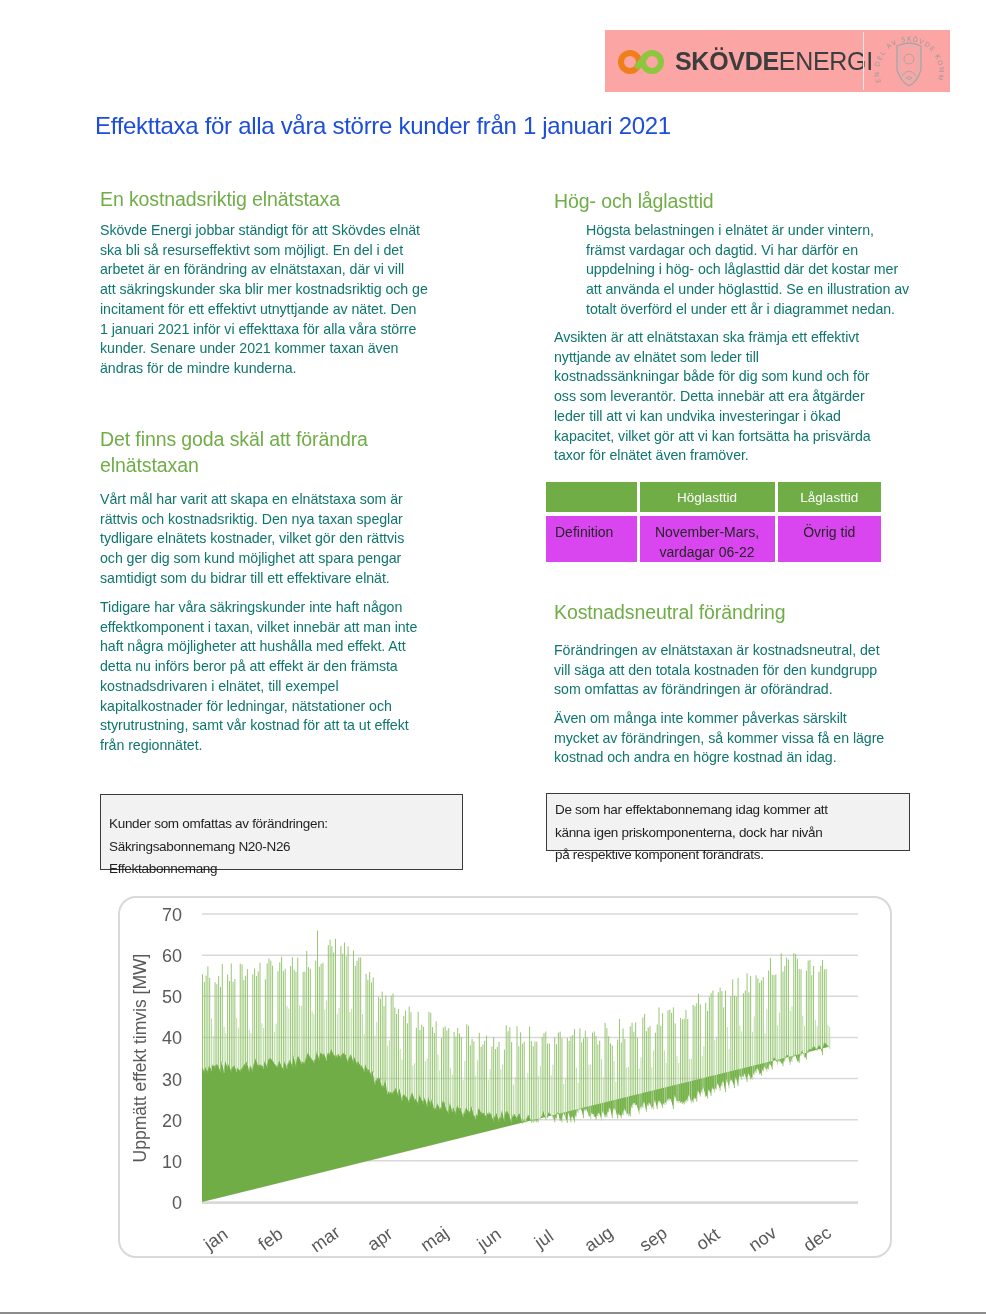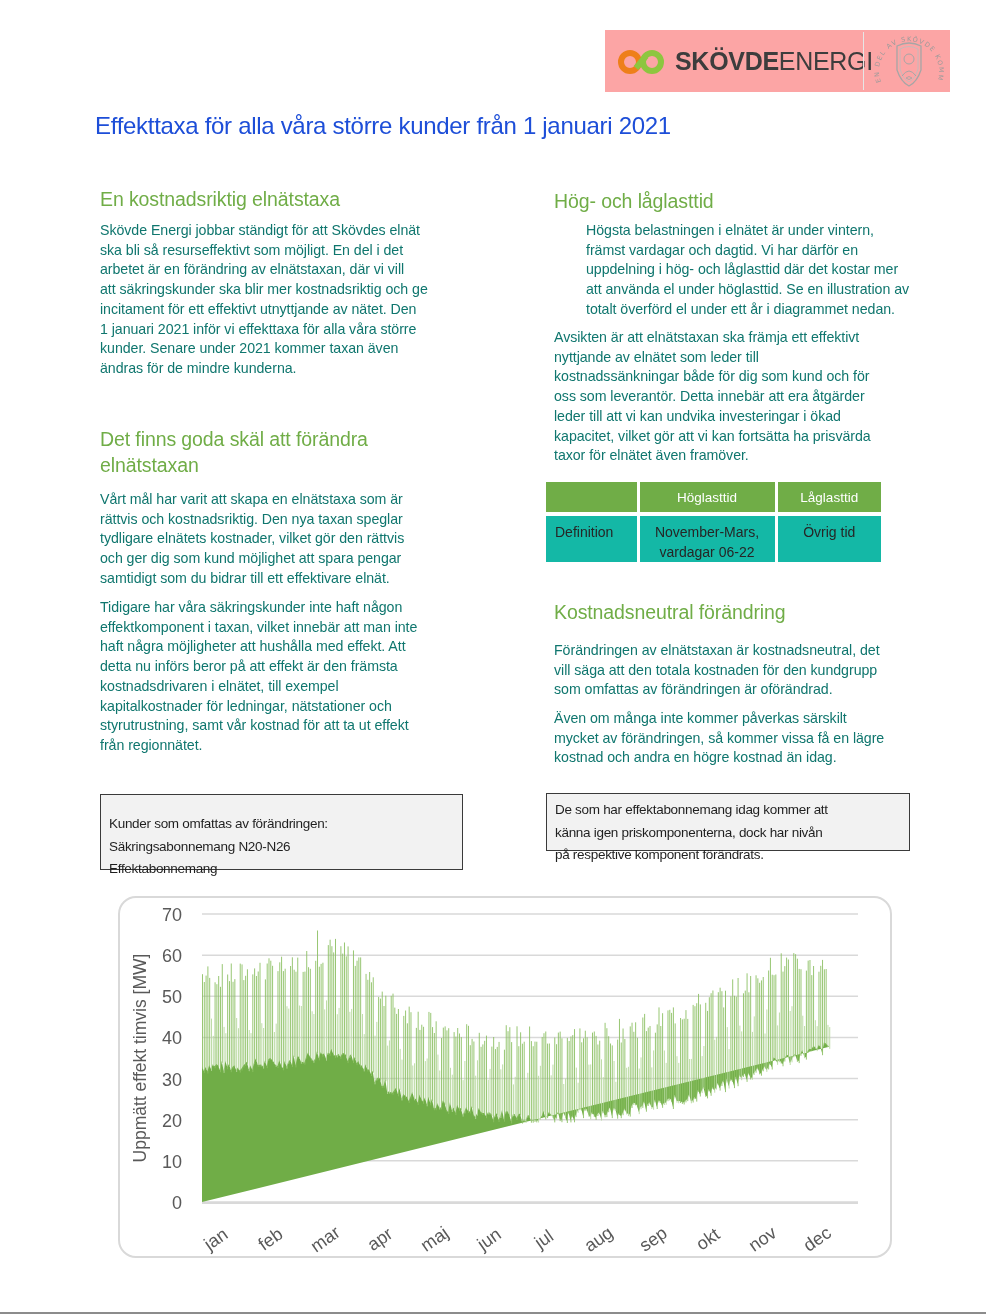--- a/index.html
+++ b/index.html
@@ -9,21 +9,21 @@
   .logo-mark { position: absolute; left: 12px; top: 18px; width: 50px; height: 28px; }
   .logo-text { position: absolute; left: 70px; top: 17px; font-size: 25px; letter-spacing: -0.3px; color: #3d3d3d; white-space: nowrap; }
   .logo-text b { font-weight: bold; }
   .logo-divider { position: absolute; left: 258px; top: 2px; width: 1px; height: 58px; background: #e6e6e6; }
   .crest { position: absolute; left: 262px; top: 2px; width: 84px; height: 60px; }
   .page-title { position: absolute; left: 95px; top: 112px; font-size: 24px; color: #1d4ed8; white-space: nowrap; letter-spacing: -0.3px; }
   .section-heading { position: absolute; font-size: 19.5px; color: #70ad47; line-height: 26px; letter-spacing: -0.1px; }
   .para { position: absolute; font-size: 14.2px; line-height: 19.7px; color: #0f766e; letter-spacing: -0.05px; }
   .def-table { position: absolute; left: 546px; top: 482px; width: 335px; border-collapse: collapse; font-size: 14px; }
   .def-table th { background: #70ad47; color: #ffffff; font-weight: normal; height: 32px; border-right: 3px solid #ffffff; border-bottom: 4px solid #ffffff; text-align: center; font-size: 13.5px; }
-  .def-table td { background: #14b8a6; height: 48px; vertical-align: top; padding-top: 6px; text-align: center; border-right: 3px solid #ffffff; line-height: 20px; }
+  .def-table td { background: #d946ef; height: 48px; vertical-align: top; padding-top: 6px; text-align: center; border-right: 3px solid #ffffff; line-height: 20px; }
   .def-table td:first-child { text-align: left; padding-left: 9px; }
   .def-table th:last-child, .def-table td:last-child { border-right: none; }
   .callout { position: absolute; background: #f2f2f2; border: 1px solid #3a3a3a; font-family: "Liberation Sans Narrow", "Liberation Sans", sans-serif; font-size: 13.5px; line-height: 22.5px; padding: 18px 8px; color: #1f1f1f; letter-spacing: -0.3px; }
   .chart-box { position: absolute; left: 118px; top: 896px; width: 774px; height: 362px; border: 2px solid #d9d9d9; border-radius: 18px; background: #ffffff; }
   .chart-svg { position: absolute; left: 0; top: 0; }
   .bottom-rule { position: absolute; left: 0; top: 1312px; width: 986px; height: 2px; background: #8c8c8c; }
 </style>
 </head>
 <body>
 

